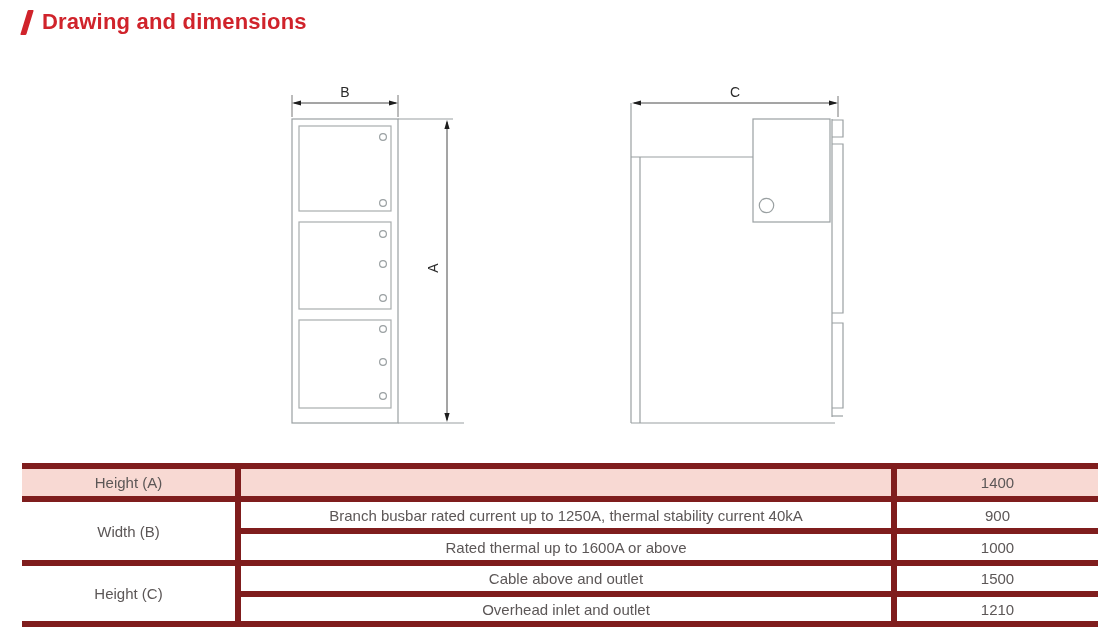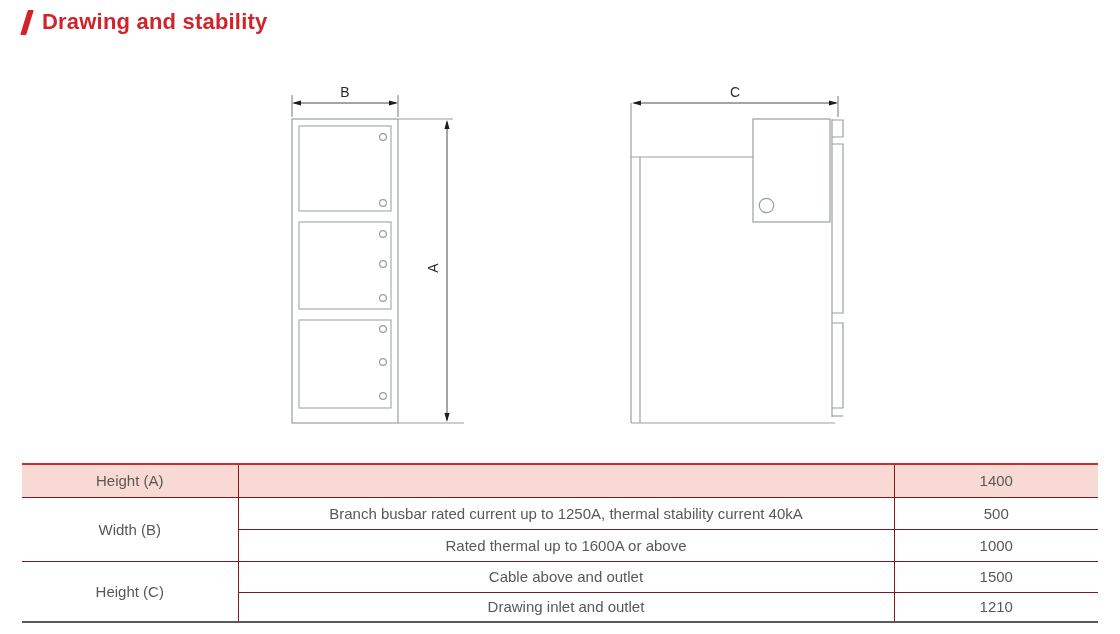--- a/index.html
+++ b/index.html
@@ -20,39 +20,39 @@
   .dim-line{stroke:#4a4a4a;stroke-width:1;fill:none;}
   .ext-line{stroke:#6a6a6a;stroke-width:.9;fill:none;}
   .arrow{fill:#1d1d1d;stroke:none;}
   .dim-label{fill:#2a2a2a;font-size:14px;font-family:"Liberation Sans",sans-serif;}
 
   
   table.dim-table{position:absolute;left:22px;top:463px;width:1076px;
       border-collapse:collapse;table-layout:fixed;
       font-size:15px;color:#5c5757;text-align:center;
       border-top:2px solid #c9302c;border-bottom:2px solid #5a5a5a;}
-  .dim-table td{border:1px solid #7f1d1d;padding:0 20px;vertical-align:middle;
+  .dim-table td{border:6px solid #7f1d1d;padding:0 20px;vertical-align:middle;
       overflow:hidden;white-space:nowrap;text-align:center;}
   .dim-table td:first-child{border-left:none;}
   .dim-table td:last-child{border-right:none;}
   .dim-table tr.highlight td{background:#f8d9d3;}
   .dim-table tr.r1{height:33px;}
   .dim-table tr.r2{height:32px;}
   .dim-table tr.r3{height:32px;}
   .dim-table tr.r4{height:31px;}
   .dim-table tr.r5{height:30px;}
 </style>
 </head>
 <body>
 
 <div class="page">
 
   <div class="header">
     <div class="slash"></div>
-    <div class="title">Drawing and stability</div>
+    <div class="title">Drawing and dimensions</div>
   </div>
 
   <svg class="drawing-svg" viewBox="0 0 1120 460" xmlns="http://www.w3.org/2000/svg">
 
     <g>
 
       <rect class="body-line" x="292" y="119" width="106" height="304"></rect>
 
       <line class="body-line" x1="398" y1="119" x2="453" y2="119"></line>
       <line class="body-line" x1="398" y1="423" x2="464" y2="423"></line>
@@ -118,31 +118,31 @@
       </colgroup>
     <tbody>
       <tr class="r1 highlight">
         <td>Height (A)</td>
         <td></td>
         <td>1400</td>
       </tr>
       <tr class="r2">
         <td rowspan="2">Width (B)</td>
         <td>Branch busbar rated current up to 1250A, thermal stability current 40kA</td>
-        <td>500</td>
+        <td>900</td>
       </tr>
       <tr class="r3">
         <td>Rated thermal up to 1600A or above</td>
         <td>1000</td>
       </tr>
       <tr class="r4">
         <td rowspan="2">Height (C)</td>
         <td>Cable above and outlet</td>
         <td>1500</td>
       </tr>
       <tr class="r5">
-        <td>Drawing inlet and outlet</td>
+        <td>Overhead inlet and outlet</td>
         <td>1210</td>
       </tr>
     </tbody>
   </table>
 
 </div>
 
 </body></html>

